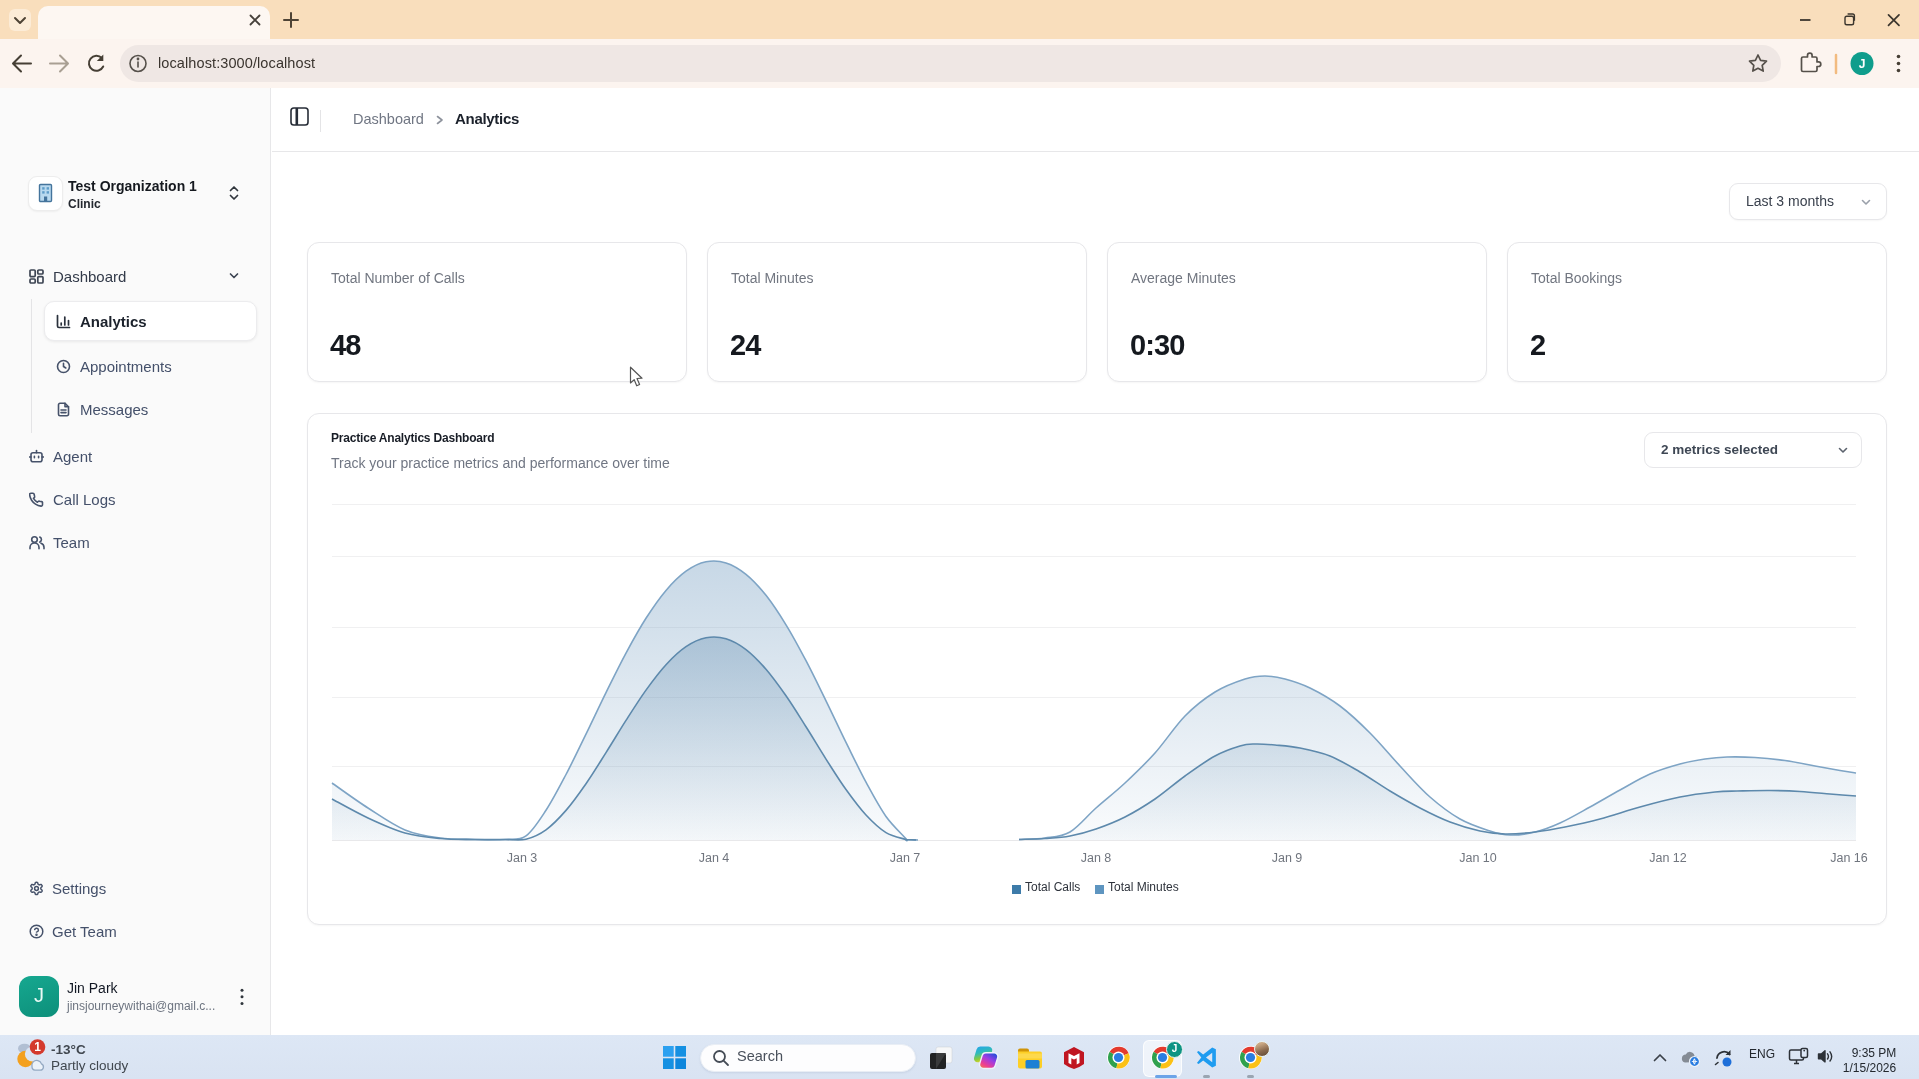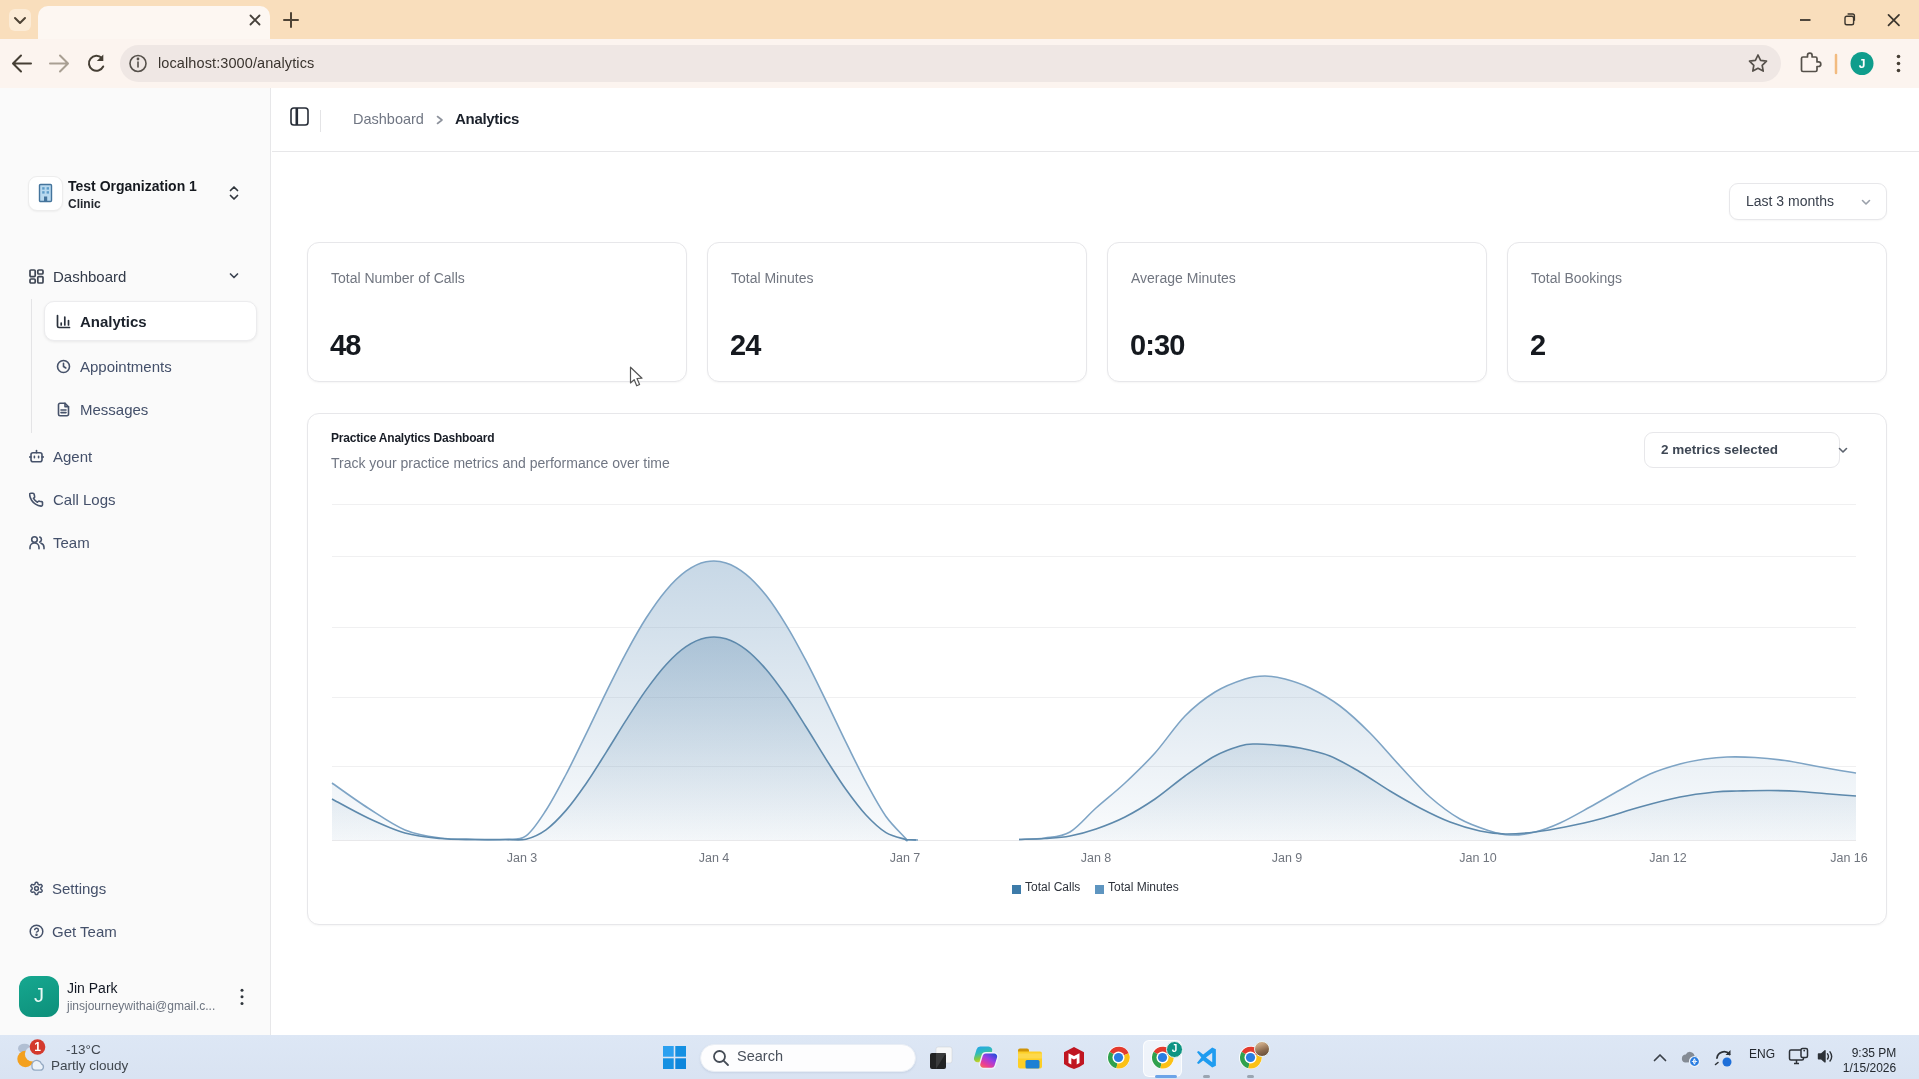--- a/index.html
+++ b/index.html
@@ -33,21 +33,21 @@
 </style>
 </head>
 <body>
 <div id="page">
 
   <div id="tabstrip"></div>
   <div id="tabchev"></div>
   <div id="tab"></div>
   <div id="toolbar"></div>
   <div id="addressbar"></div>
-  <div class="urltext">localhost:3000/analytics</div>
+  <div class="urltext">localhost:3000/localhost</div>
   <svg class="abs" style="left:0;top:0" width="1919" height="88" id="chromeicons" fill="none">
 
     <path d="M15 18 l5 5 5 -5" stroke="#4e4335" stroke-width="2" stroke-linecap="round" stroke-linejoin="round"></path>
 
     <path d="M250.5 15.5 l9 9 M259.5 15.5 l-9 9" stroke="#45403a" stroke-width="1.8" stroke-linecap="round"></path>
 
     <path d="M291 13 v14 M284 20 h14" stroke="#4e4335" stroke-width="2" stroke-linecap="round"></path>
 
     <path d="M1800 20 h10.5" stroke="#3c362e" stroke-width="1.8"></path>
     <g stroke="#3c362e" stroke-width="1.4">
@@ -207,21 +207,21 @@
       <div class="statlabel" style="left:859px;top:182px">Average Minutes</div>
       <div class="statlabel" style="left:1259px;top:182px">Total Bookings</div>
       <div class="statval" style="left:58px;top:241px">48</div>
       <div class="statval" style="left:458px;top:241px">24</div>
       <div class="statval" style="left:858px;top:241px">0:30</div>
       <div class="statval" style="left:1258px;top:241px">2</div>
 
       <div class="card" style="left:35px;top:325px;width:1580px;height:512px"></div>
       <div class="abs" style="left:59px;top:343px;font-size:12px;font-weight:bold;color:#181d26;letter-spacing:-0.2px">Practice Analytics Dashboard</div>
       <div class="abs" style="left:59px;top:367px;font-size:14px;color:#707683">Track your practice metrics and performance over time</div>
-      <div class="abs" style="left:1372px;top:344px;width:196px;height:36px;background:#fff;border:1px solid #e7e7ea;border-radius:9px">
+      <div class="abs" style="left:1372px;top:344px;width:218px;height:36px;background:#fff;border:1px solid #e7e7ea;border-radius:9px">
         <div class="abs" style="left:16px;top:9px;font-size:13.5px;font-weight:bold;color:#3e4754">2 metrics selected</div>
         <svg class="abs" style="left:192px;top:13px" width="12" height="10" fill="none" stroke="#5c636e" stroke-width="1.6" stroke-linecap="round" stroke-linejoin="round">
           <path d="M2.5 2.5 L6 6 L9.5 2.5"></path>
         </svg>
       </div>
 
       <div class="abs" style="left:740px;top:797px;width:9px;height:9px;background:#3d7ba9"></div>
       <div class="abs" style="left:753px;top:792px;font-size:12px;color:#2e333c">Total Calls</div>
       <div class="abs" style="left:823px;top:797px;width:9px;height:9px;background:#5e95c0"></div>
       <div class="abs" style="left:836px;top:792px;font-size:12px;color:#2e333c">Total Minutes</div>
@@ -277,21 +277,21 @@
   <div id="taskbar">
     
     <svg class="abs" style="left:16px;top:4px" width="34" height="34" fill="none">
       <ellipse cx="8.5" cy="9.5" rx="6.5" ry="4.8" fill="#b1bfd3"></ellipse>
       <circle cx="9.5" cy="20" r="8.2" fill="#f3a01e"></circle>
       <circle cx="16.5" cy="15" r="7.6" fill="#dbe5f3"></circle>
       <path d="M16 27.5 a5 5 0 0 1 1.2 -4.6 a5 5 0 0 1 8.3 2 a3.3 3.3 0 0 1 -1.2 6.3 h-5.2 a3.6 3.6 0 0 1 -3.1 -3.7z" fill="#ecf2f9" stroke="#94a9c2" stroke-width="1.3"></path>
       <circle cx="21.5" cy="8" r="7.8" fill="#d43a2e"></circle>
       <text x="21.5" y="12.3" text-anchor="middle" font-size="12" font-weight="bold" fill="#fff" font-family="Liberation Sans">1</text>
     </svg>
-    <div class="abs" style="left:66px;top:7px;font-size:13.5px;font-weight:normal;color:#40474f">-13°C</div>
+    <div class="abs" style="left:51px;top:7px;font-size:13.5px;font-weight:bold;color:#40474f">-13°C</div>
     <div class="abs" style="left:51px;top:23px;font-size:13.5px;color:#40474f">Partly cloudy</div>
 
     
     <svg class="abs" style="left:663px;top:11px" width="23" height="23">
       <rect x="0" y="0" width="10.7" height="10.7" fill="#2ba0f0"></rect>
       <rect x="12.3" y="0" width="10.7" height="10.7" fill="#1590e2"></rect>
       <rect x="0" y="12.3" width="10.7" height="10.7" fill="#1590e2"></rect>
       <rect x="12.3" y="12.3" width="10.7" height="10.7" fill="#0d86dc"></rect>
     </svg>
 

